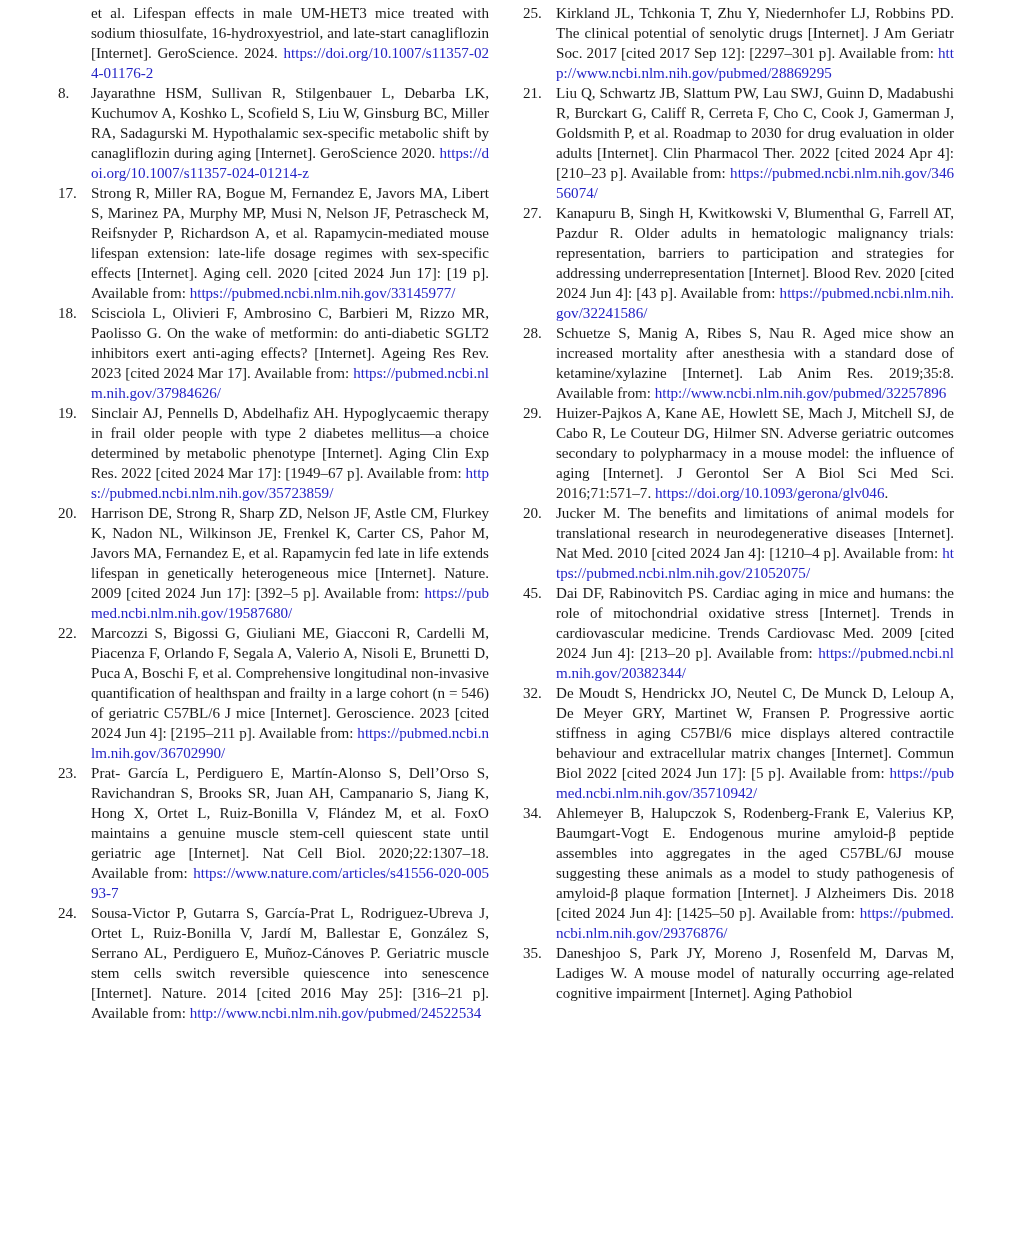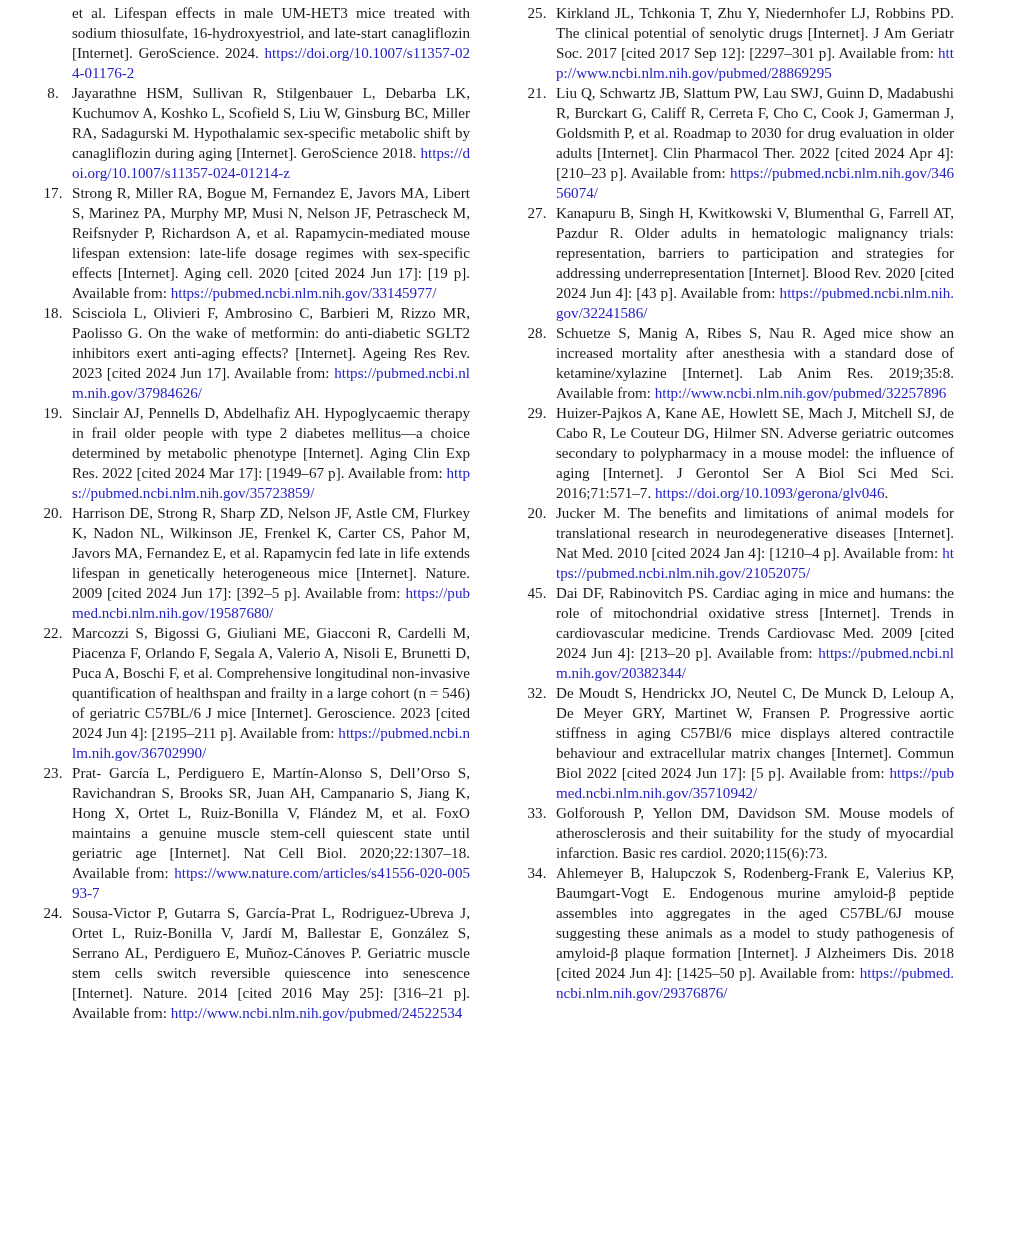--- a/index.html
+++ b/index.html
@@ -1,37 +1,37 @@
 <!DOCTYPE html>
 <html><head>
 <meta charset="utf-8">
 <style>
   html, body { margin: 0; padding: 0; background: #ffffff; }
   body { width: 1010px; height: 1259px; overflow: hidden; position: relative;
          font-family: "Liberation Serif", serif; color: #1a1a1a; }
   .col { position: absolute; top: 3px; width: 398px; }
-  .col.left { left: 72px; }
+  .col.left { left: 91px; }
   .col.right { left: 556px; }
   .ref { position: relative; font-size: 15.1px; line-height: 20px; text-align: justify;
          hyphens: manual; margin: 0; }
-  .ref .num { position: absolute; left: -33px; top: 0; width: 28px; text-align: center; }
+  .ref .num { position: absolute; left: -33px; top: 0; width: 28px; text-align: left; }
   .ref a { color: #2222c4; text-decoration: none; word-break: break-all; }
   .cont { text-align: justify; }
 </style>
 </head>
 <body>
 
 <div class="col left">
   <p class="ref cont"><span>et al. Lifespan effects in male UM-HET3 mice treated with sodium thiosulfate, 16-hydroxyestriol, and late-start canagliflozin [Internet]. GeroScience. 2024. </span><a>https://doi.org/10.1007/s11357-024-01176-2</a></p>
 
-  <p class="ref"><span class="num">8.</span><span>Jayarathne HSM, Sullivan R, Stilgenbauer L, Debarba LK, Kuchumov A, Koshko L, Scofield S, Liu W, Ginsburg BC, Miller RA, Sadagurski M. Hypothalamic sex-specific metabolic shift by canagliflozin during aging [Internet]. GeroScience 2018. </span><a>https://doi.org/10.1007/s11357-024-01214-z</a></p>
+  <p class="ref"><span class="num">8.</span><span>Jayarathne HSM, Sullivan R, Stilgenbauer L, Debarba LK, Kuchumov A, Koshko L, Scofield S, Liu W, Ginsburg BC, Miller RA, Sadagurski M. Hypothalamic sex-specific metabolic shift by canagliflozin during aging [Internet]. GeroScience 2020. </span><a>https://doi.org/10.1007/s11357-024-01214-z</a></p>
 
   <p class="ref"><span class="num">17.</span><span>Strong R, Miller RA, Bogue M, Fernandez E, Javors MA, Libert S, Marinez PA, Murphy MP, Musi N, Nelson JF, Petrascheck M, Reifsnyder P, Richardson A, et al. Rapamycin-mediated mouse lifespan extension: late-life dosage regimes with sex-specific effects [Internet]. Aging cell. 2020 [cited 2024 Jun 17]: [19 p]. Available from: </span><a>https://pubmed.ncbi.nlm.nih.gov/33145977/</a></p>
 
-  <p class="ref"><span class="num">18.</span><span>Scisciola L, Olivieri F, Ambrosino C, Barbieri M, Rizzo MR, Paolisso G. On the wake of metformin: do anti-diabetic SGLT2 inhibitors exert anti-aging effects? [Internet]. Ageing Res Rev. 2023 [cited 2024 Jun 17]. Available from: </span><a>https://pubmed.ncbi.nlm.nih.gov/37984626/</a></p>
+  <p class="ref"><span class="num">18.</span><span>Scisciola L, Olivieri F, Ambrosino C, Barbieri M, Rizzo MR, Paolisso G. On the wake of metformin: do anti-diabetic SGLT2 inhibitors exert anti-aging effects? [Internet]. Ageing Res Rev. 2023 [cited 2024 Mar 17]. Available from: </span><a>https://pubmed.ncbi.nlm.nih.gov/37984626/</a></p>
 
   <p class="ref"><span class="num">19.</span><span>Sinclair AJ, Pennells D, Abdelhafiz AH. Hypoglycaemic therapy in frail older people with type 2 diabetes mellitus—a choice determined by metabolic phenotype [Internet]. Aging Clin Exp Res. 2022 [cited 2024 Mar 17]: [1949–67 p]. Available from: </span><a>https://pubmed.ncbi.nlm.nih.gov/35723859/</a></p>
 
   <p class="ref"><span class="num">20.</span><span>Harrison DE, Strong R, Sharp ZD, Nelson JF, Astle CM, Flurkey K, Nadon NL, Wilkinson JE, Frenkel K, Carter CS, Pahor M, Javors MA, Fernandez E, et al. Rapamycin fed late in life extends lifespan in genetically heterogeneous mice [Internet]. Nature. 2009 [cited 2024 Jun 17]: [392–5 p]. Available from: </span><a>https://pubmed.ncbi.nlm.nih.gov/19587680/</a></p>
 
 
   <p class="ref"><span class="num">22.</span><span>Marcozzi S, Bigossi G, Giuliani ME, Giacconi R, Cardelli M, Piacenza F, Orlando F, Segala A, Valerio A, Nisoli E, Brunetti D, Puca A, Boschi F, et al. Comprehensive longitudinal non-invasive quantification of healthspan and frailty in a large cohort (n = 546) of geriatric C57BL/6 J mice [Internet]. Geroscience. 2023 [cited 2024 Jun 4]: [2195–211 p]. Available from: </span><a>https://pubmed.ncbi.nlm.nih.gov/36702990/</a></p>
 
   <p class="ref"><span class="num">23.</span><span>Prat- García L, Perdiguero E, Martín-Alonso S, Dell’Orso S, Ravichandran S, Brooks SR, Juan AH, Campanario S, Jiang K, Hong X, Ortet L, Ruiz-Bonilla V, Flández M, et al. FoxO maintains a genuine muscle stem-cell quiescent state until geriatric age [Internet]. Nat Cell Biol. 2020;22:1307–18. Available from: </span><a>https://www.nature.com/articles/s41556-020-00593-7</a></p>
 
@@ -48,17 +48,17 @@
   <p class="ref"><span class="num">28.</span><span>Schuetze S, Manig A, Ribes S, Nau R. Aged mice show an increased mortality after anesthesia with a standard dose of ketamine/xylazine [Internet]. Lab Anim Res. 2019;35:8. Available from: </span><a>http://www.ncbi.nlm.nih.gov/pubmed/32257896</a></p>
 
   <p class="ref"><span class="num">29.</span><span>Huizer-Pajkos A, Kane AE, Howlett SE, Mach J, Mitchell SJ, de Cabo R, Le Couteur DG, Hilmer SN. Adverse geriatric outcomes secondary to polypharmacy in a mouse model: the influence of aging [Internet]. J Gerontol Ser A Biol Sci Med Sci. 2016;71:571–7. </span><a>https://doi.org/10.1093/gerona/glv046</a><span>.</span></p>
 
   <p class="ref"><span class="num">20.</span><span>Jucker M. The benefits and limitations of animal models for translational research in neurodegenerative diseases [Internet]. Nat Med. 2010 [cited 2024 Jan 4]: [1210–4 p]. Available from: </span><a>https://pubmed.ncbi.nlm.nih.gov/21052075/</a></p>
 
   <p class="ref"><span class="num">45.</span><span>Dai DF, Rabinovitch PS. Cardiac aging in mice and humans: the role of mitochondrial oxidative stress [Internet]. Trends in cardiovascular medicine. Trends Cardiovasc Med. 2009 [cited 2024 Jun 4]: [213–20 p]. Available from: </span><a>https://pubmed.ncbi.nlm.nih.gov/20382344/</a></p>
 
   <p class="ref"><span class="num">32.</span><span>De Moudt S, Hendrickx JO, Neutel C, De Munck D, Leloup A, De Meyer GRY, Martinet W, Fransen P. Progressive aortic stiffness in aging C57Bl/6 mice displays altered contractile behaviour and extracellular matrix changes [Internet]. Commun Biol 2022 [cited 2024 Jun 17]: [5 p]. Available from: </span><a>https://pubmed.ncbi.nlm.nih.gov/35710942/</a></p>
 
-  <p class="ref"><span class="num">33.</span><span>Golforoush P, Yellon DM, Davidson SM. Mouse models of atherosclerosis and their suitability for the study of myocardial infarction. Basic res cardiol. 2020;115(6):73.</span></p>
 
   <p class="ref"><span class="num">34.</span><span>Ahlemeyer B, Halupczok S, Rodenberg-Frank E, Valerius KP, Baumgart-Vogt E. Endogenous murine amyloid-β peptide assembles into aggregates in the aged C57BL/6J mouse suggesting these animals as a model to study pathogenesis of amyloid-β plaque formation [Internet]. J Alzheimers Dis. 2018 [cited 2024 Jun 4]: [1425–50 p]. Available from: </span><a>https://pubmed.ncbi.nlm.nih.gov/29376876/</a></p>
 
+  <p class="ref"><span class="num">35.</span><span>Daneshjoo S, Park JY, Moreno J, Rosenfeld M, Darvas M, Ladiges W. A mouse model of naturally occurring age-related cognitive impairment [Internet]. Aging Pathobiol</span></p>
 </div>
 
 </body></html>

